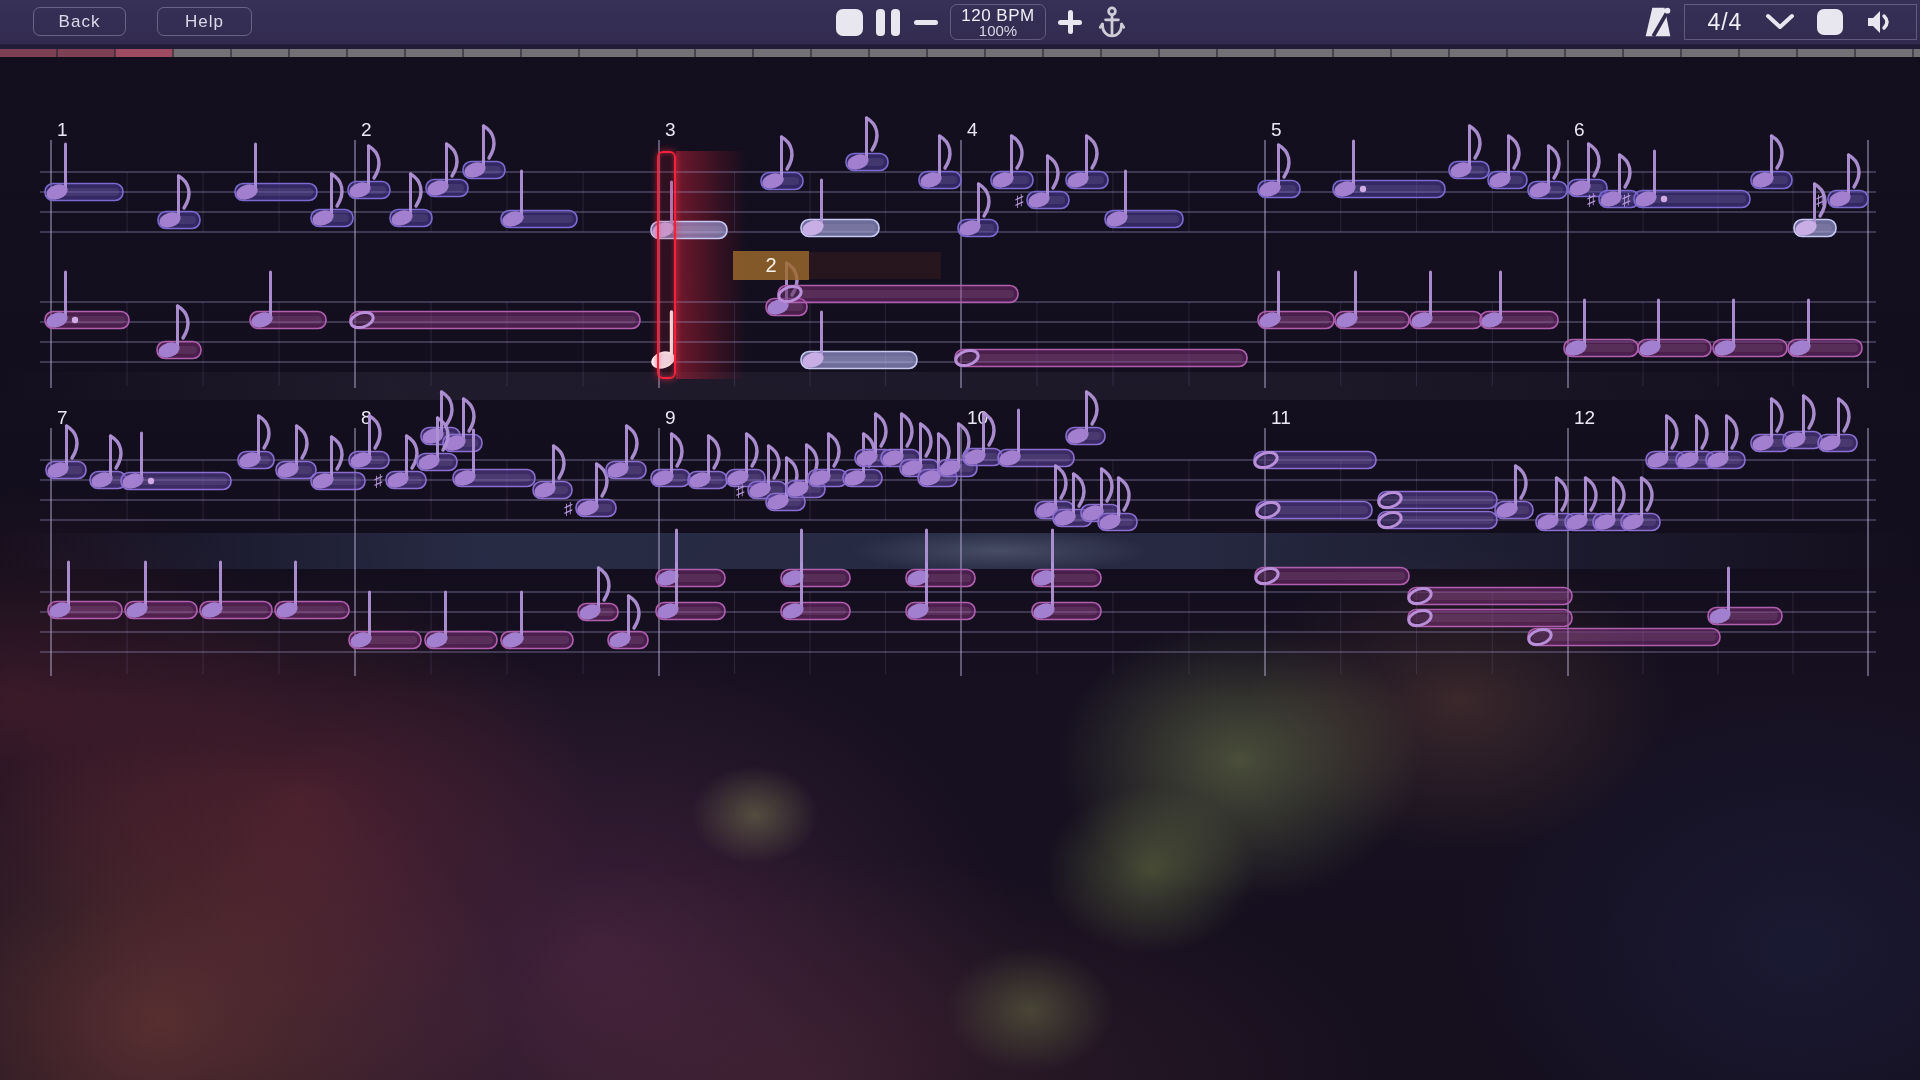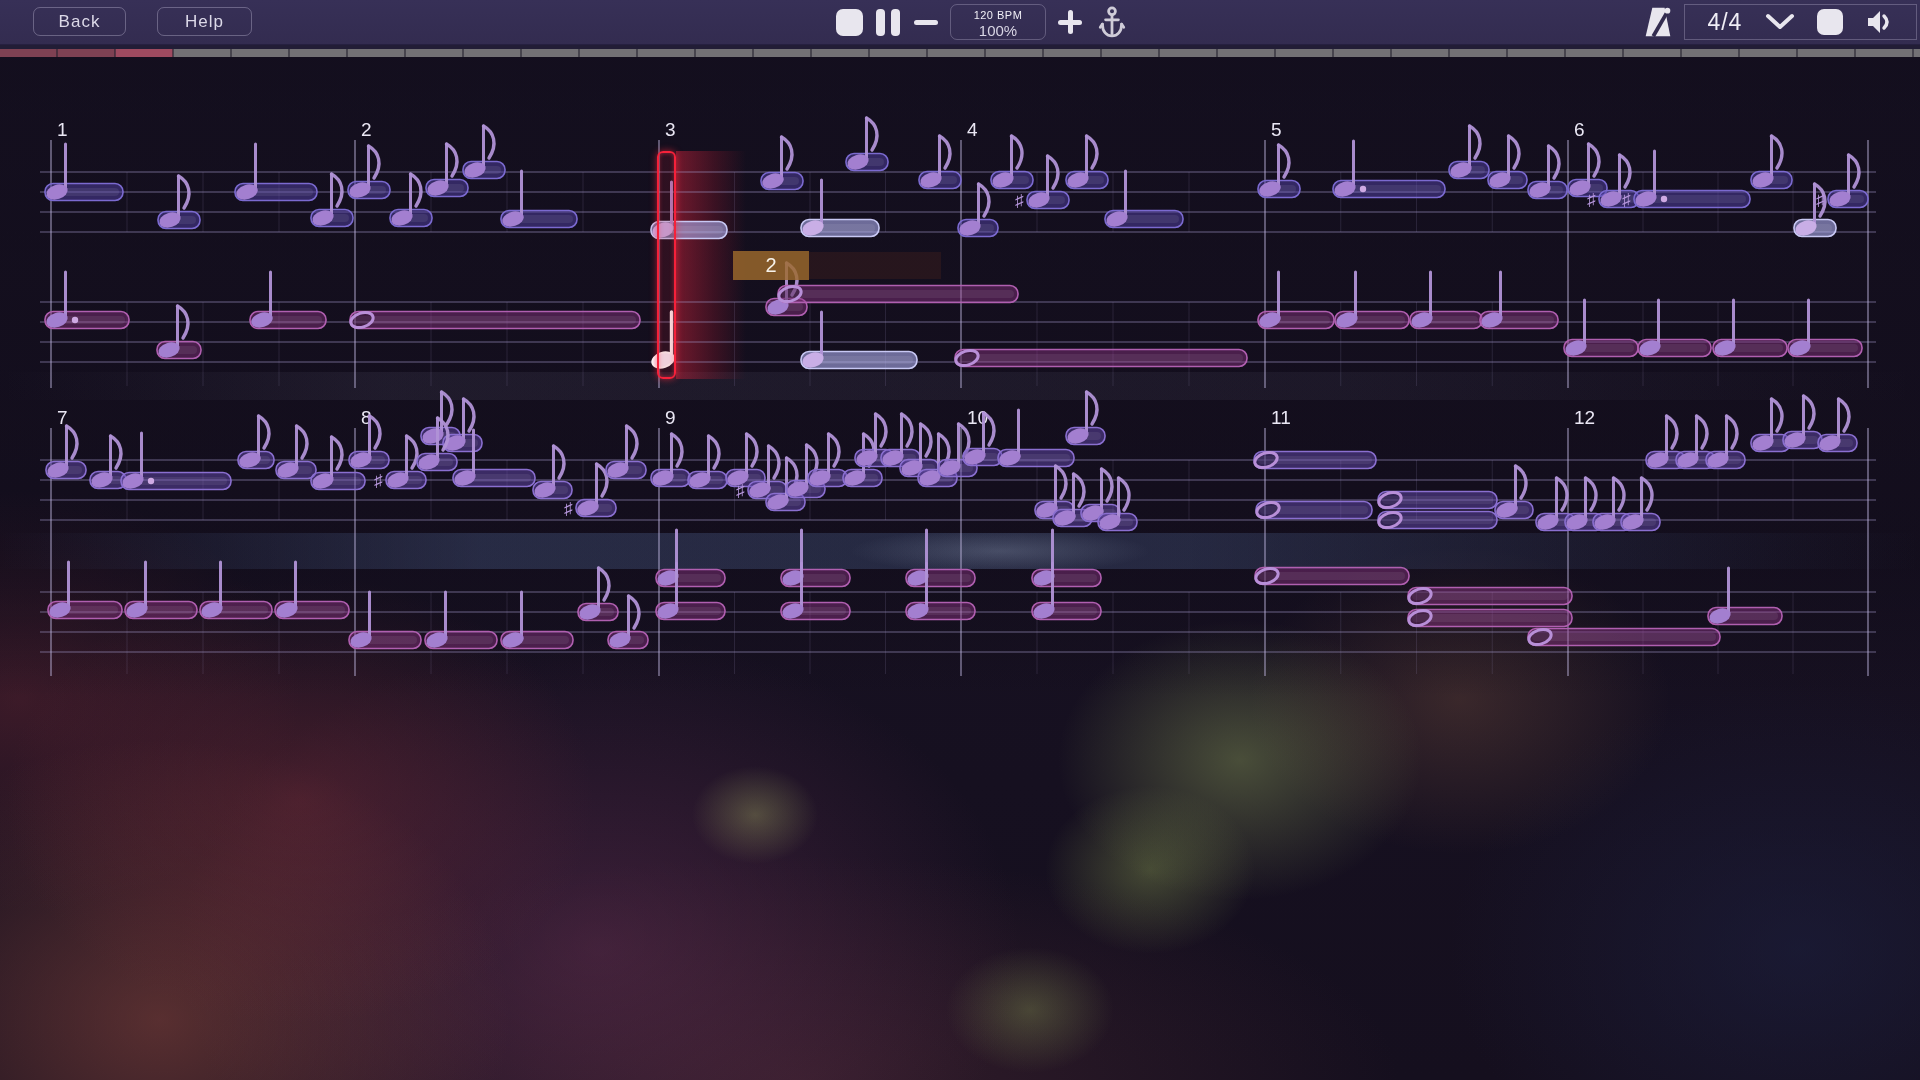--- a/index.html
+++ b/index.html
@@ -44,21 +44,21 @@
   .btn-help{left:146px;width:95px;margin-left:11px;}
   .tb-center{position:absolute;left:836px;top:0;height:44px;display:flex;align-items:center;}
   .icon-btn{display:flex;align-items:center;justify-content:center;cursor:pointer;}
   .stop-sq{width:27px;height:27px;border-radius:7px;background:#e8e6ee;}
   .pause-bars{margin-left:13px;display:flex;gap:6px;}
   .pause-bars span{display:block;width:9px;height:27px;border-radius:4px;background:#e8e6ee;}
   .minus-glyph{margin-left:14px;width:24px;height:5px;border-radius:3px;background:#e8e6ee;}
   .bpm-box{margin-left:12px;width:96px;height:36px;box-sizing:border-box;
     border:1.5px solid rgba(205,200,225,0.30);border-radius:7px;
     display:flex;flex-direction:column;align-items:center;justify-content:center;cursor:pointer;}
-  .bpm-val{font-size:11px;line-height:17px;color:#f0eef6;letter-spacing:0.5px;}
+  .bpm-val{font-size:17px;line-height:17px;color:#f0eef6;letter-spacing:0.5px;}
   .bpm-pct{font-size:15px;line-height:14px;color:#d8d5e4;}
   .plus-glyph{margin-left:12px;position:relative;width:24px;height:24px;}
   .plus-glyph:before,.plus-glyph:after{content:"";position:absolute;background:#e8e6ee;border-radius:3px;}
   .plus-glyph:before{left:0;top:9.5px;width:24px;height:5px;}
   .plus-glyph:after{left:9.5px;top:0;width:5px;height:24px;}
   .anchor-wrap{margin-left:16px;}
   .tb-right{position:absolute;left:1642px;top:0;height:44px;display:flex;align-items:center;}
   .metronome-wrap{margin-right:8px;}
   .ts-box{width:233px;height:36px;box-sizing:border-box;margin-left:2px;
     border:1.5px solid rgba(205,200,225,0.30);border-radius:0;

